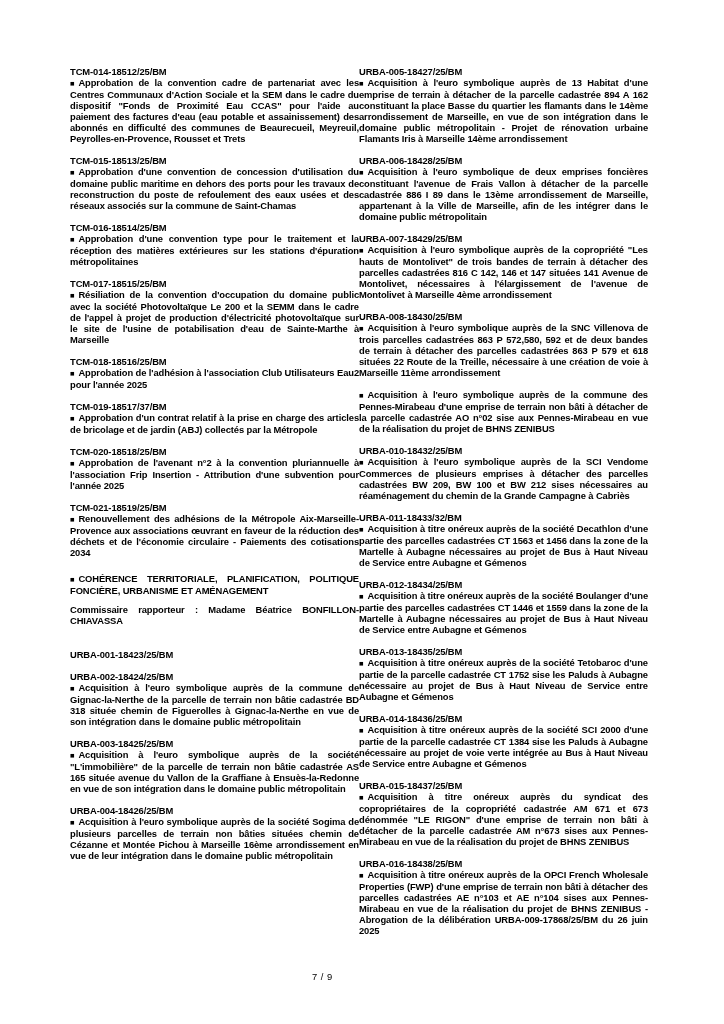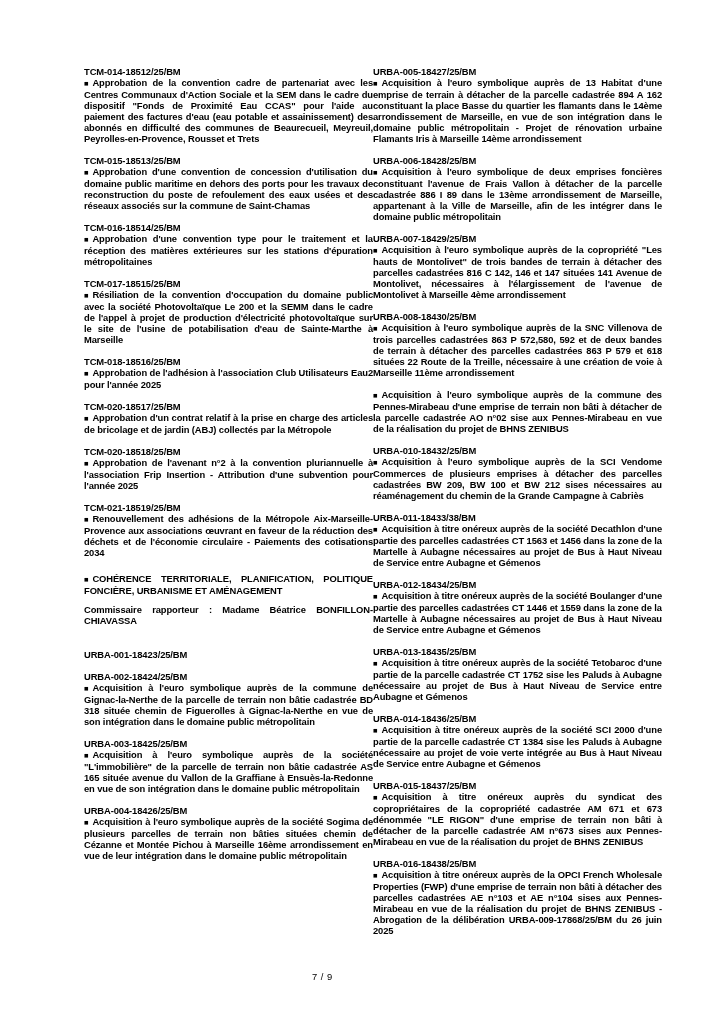--- a/index.html
+++ b/index.html
@@ -9,21 +9,21 @@
     color: #000000;
     font-family: "Liberation Sans", sans-serif;
     position: relative;
     overflow: hidden;
   }
   .content {
     position: absolute;
     left: 70px; top: 66px;
     width: 592px;
     display: flex;
-    justify-content: flex-end;
+    justify-content: flex-start;
   }
   .col { width: 289px; }
   .block { margin-bottom: 11px; }
   .code {
     font-weight: bold;
     font-size: 9.4px;
     line-height: 11px;
     letter-spacing: -0.1px;
     text-align: left;
   }
@@ -84,21 +84,21 @@
   </div>
       <div class="block">
     <div class="code">TCM-017-18515/25/BM</div>
     <div class="desc"><span class="bullet">■</span><span>Résiliation de la convention d'occupation du domaine public avec la société Photovoltaïque Le 200 et la SEMM dans le cadre de l'appel à projet de production d'électricité photovoltaïque sur le site de l'usine de potabilisation d'eau de Sainte-Marthe à Marseille</span></div>
   </div>
       <div class="block">
     <div class="code">TCM-018-18516/25/BM</div>
     <div class="desc"><span class="bullet">■</span><span>Approbation de l'adhésion à l'association Club Utilisateurs Eau2 pour l'année 2025</span></div>
   </div>
       <div class="block">
-    <div class="code">TCM-020-18517/25/BM</div>
+    <div class="code">TCM-019-18517/37/BM</div>
     <div class="desc"><span class="bullet">■</span><span>Approbation d'un contrat relatif à la prise en charge des articles de bricolage et de jardin (ABJ) collectés par la Métropole</span></div>
   </div>
       <div class="block">
     <div class="code">TCM-020-18518/25/BM</div>
     <div class="desc"><span class="bullet">■</span><span>Approbation de l'avenant n°2 à la convention pluriannuelle à l'association Frip Insertion - Attribution d'une subvention pour l'année 2025</span></div>
   </div>
       <div class="block">
     <div class="code">TCM-021-18519/25/BM</div>
     <div class="desc"><span class="bullet">■</span><span>Renouvellement des adhésions de la Métropole Aix-Marseille-Provence aux associations œuvrant en faveur de la réduction des déchets et de l'économie circulaire - Paiements des cotisations 2034</span></div>
   </div>
@@ -138,21 +138,21 @@
     <div class="desc"><span class="bullet">■</span><span>Acquisition à l'euro symbolique auprès de la SNC Villenova de trois parcelles cadastrées 863 P 572,580, 592 et de deux bandes de terrain à détacher des parcelles cadastrées 863 P 579 et 618 situées 22 Route de la Treille, nécessaire à une création de voie à Marseille 11ème arrondissement</span></div>
   </div>
       <div class="block">
     <div class="desc"><span class="bullet">■</span><span>Acquisition à l'euro symbolique auprès de la commune des Pennes-Mirabeau d'une emprise de terrain non bâti à détacher de la parcelle cadastrée AO n°02 sise aux Pennes-Mirabeau en vue de la réalisation du projet de BHNS ZENIBUS</span></div>
   </div>
       <div class="block">
     <div class="code">URBA-010-18432/25/BM</div>
     <div class="desc"><span class="bullet">■</span><span>Acquisition à l'euro symbolique auprès de la SCI Vendome Commerces de plusieurs emprises à détacher des parcelles cadastrées BW 209, BW 100 et BW 212 sises nécessaires au réaménagement du chemin de la Grande Campagne à Cabriès</span></div>
   </div>
       <div class="block">
-    <div class="code">URBA-011-18433/38/BM</div>
+    <div class="code">URBA-011-18433/32/BM</div>
     <div class="desc"><span class="bullet">■</span><span>Acquisition à titre onéreux auprès de la société Decathlon d'une partie des parcelles cadastrées CT 1563 et 1456 dans la zone de la Martelle à Aubagne nécessaires au projet de Bus à Haut Niveau de Service entre Aubagne et Gémenos</span></div>
   </div>
       <div class="block">
     <div class="code">URBA-012-18434/25/BM</div>
     <div class="desc"><span class="bullet">■</span><span>Acquisition à titre onéreux auprès de la société Boulanger d'une partie des parcelles cadastrées CT 1446 et 1559 dans la zone de la Martelle à Aubagne nécessaires au projet de Bus à Haut Niveau de Service entre Aubagne et Gémenos</span></div>
   </div>
       <div class="block">
     <div class="code">URBA-013-18435/25/BM</div>
     <div class="desc"><span class="bullet">■</span><span>Acquisition à titre onéreux auprès de la société Tetobaroc d'une partie de la parcelle cadastrée CT 1752 sise les Paluds à Aubagne nécessaire au projet de Bus à Haut Niveau de Service entre Aubagne et Gémenos</span></div>
   </div>

